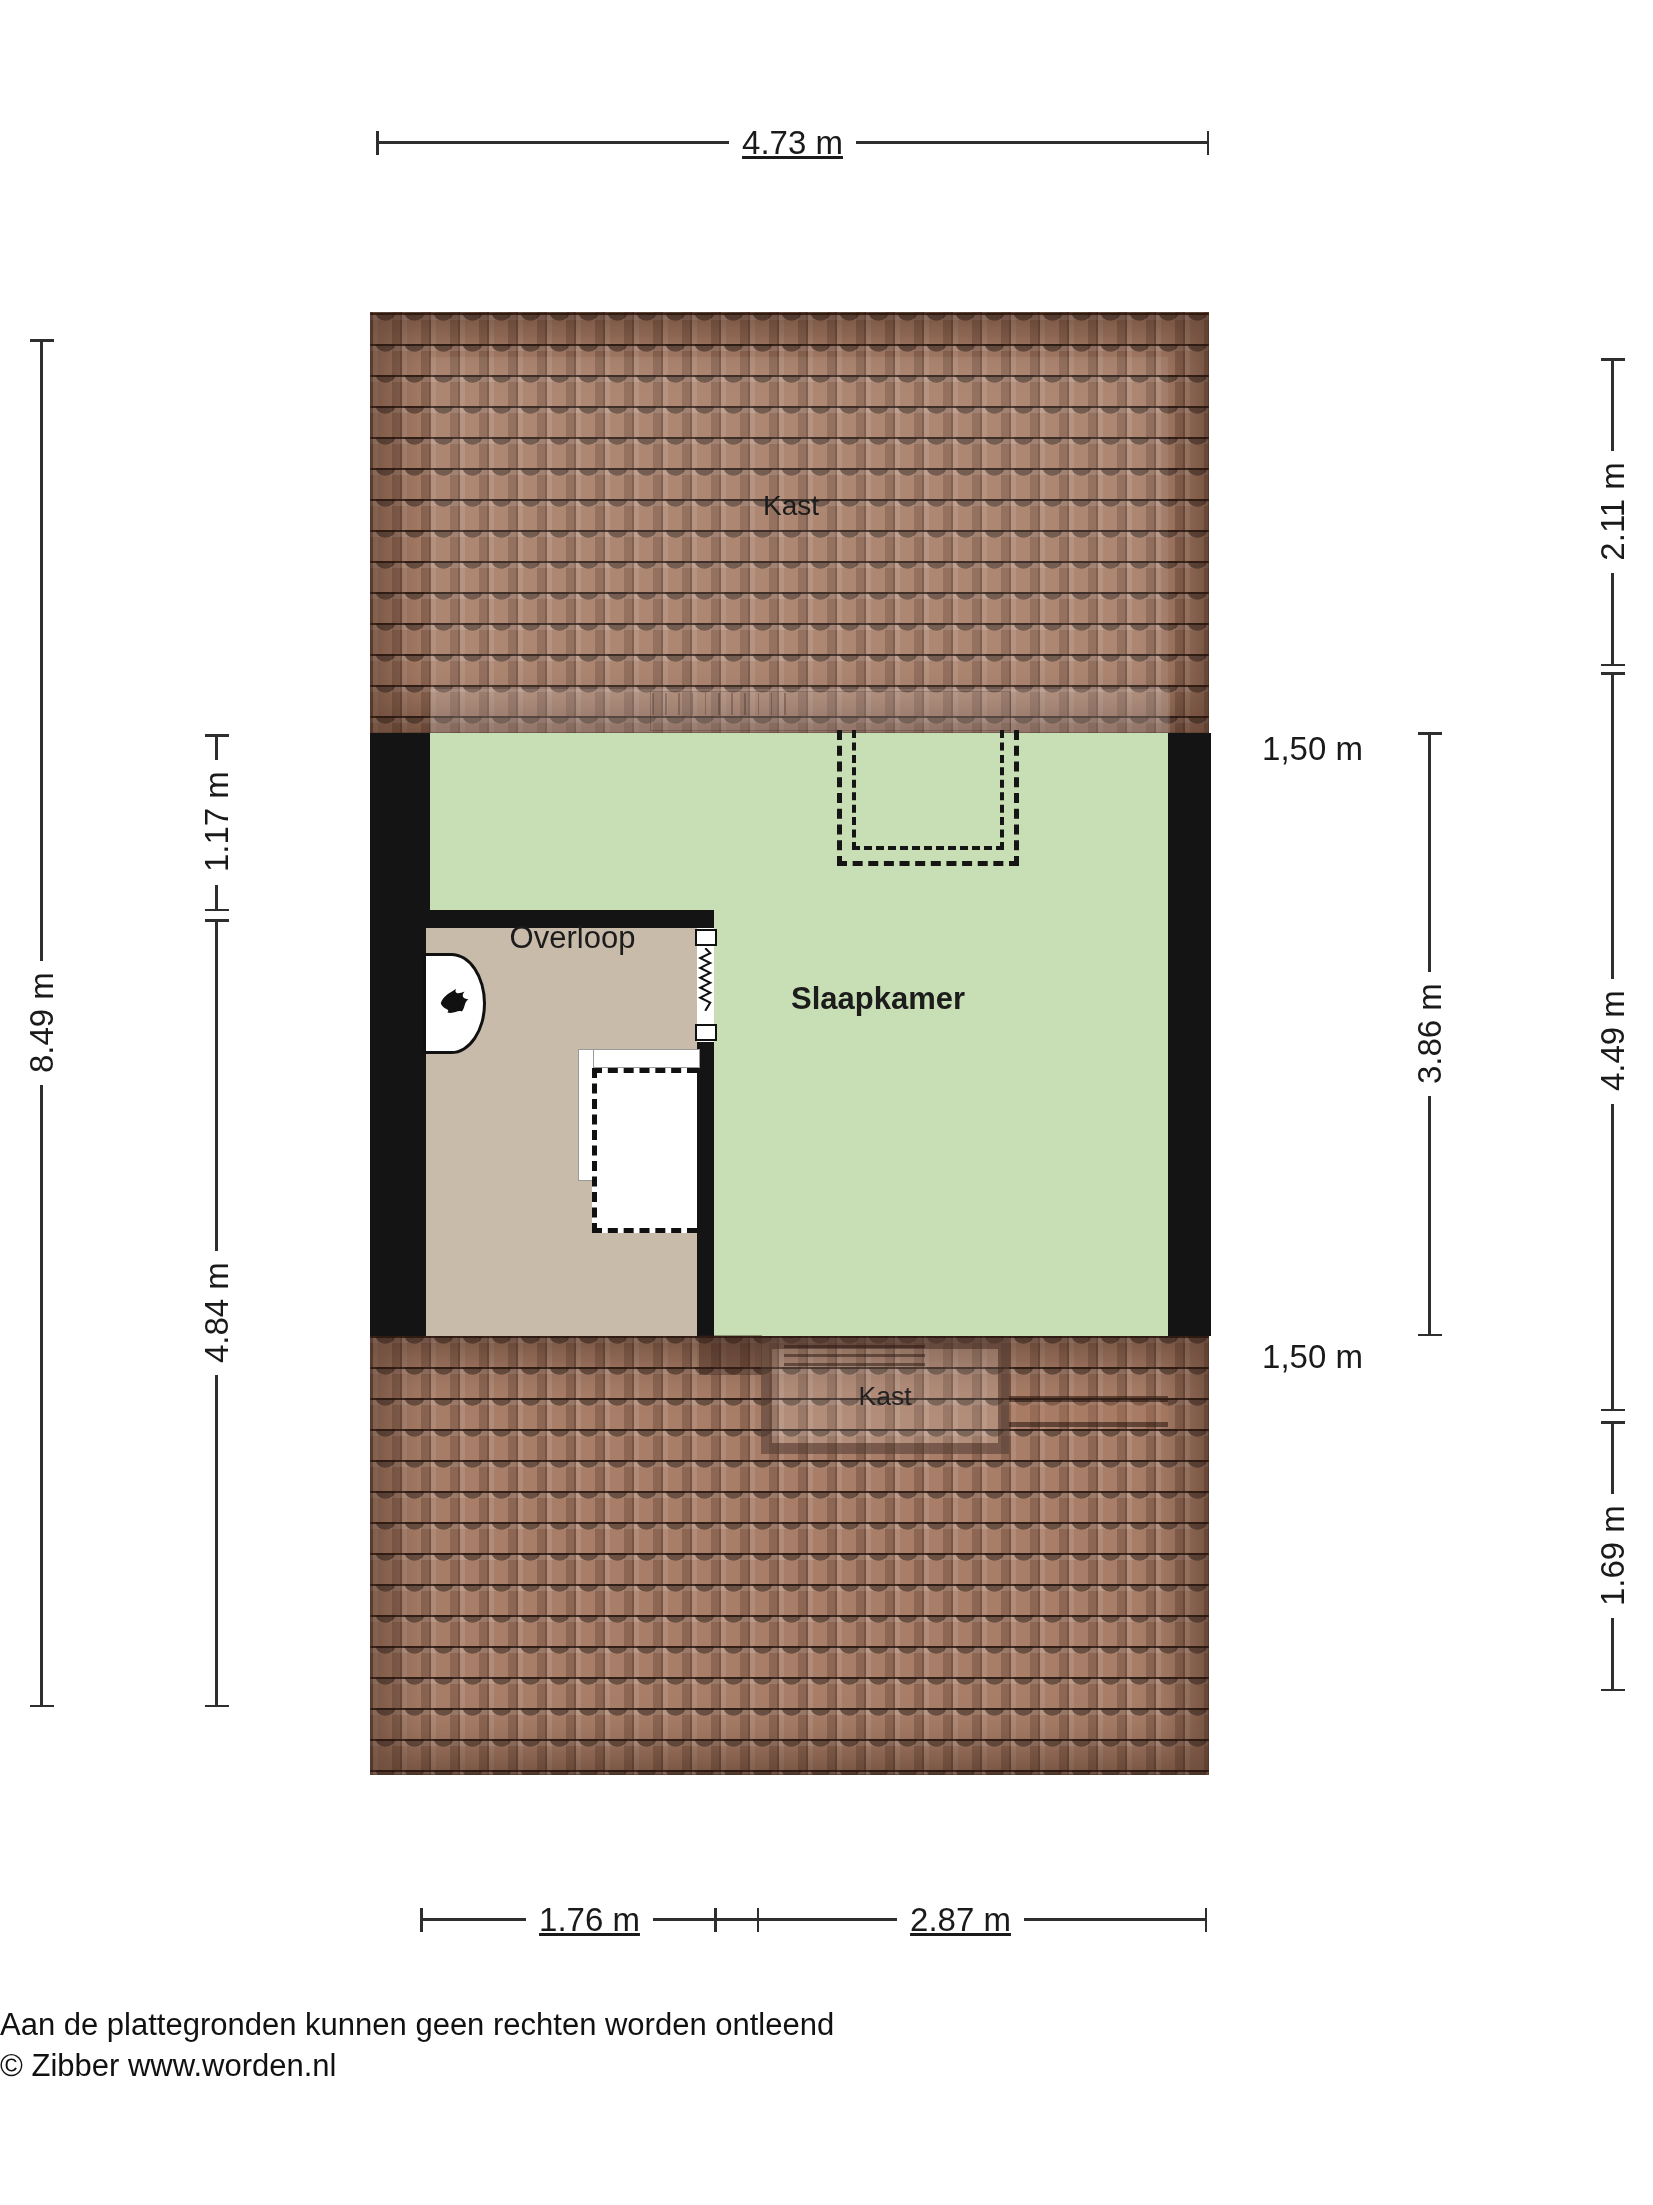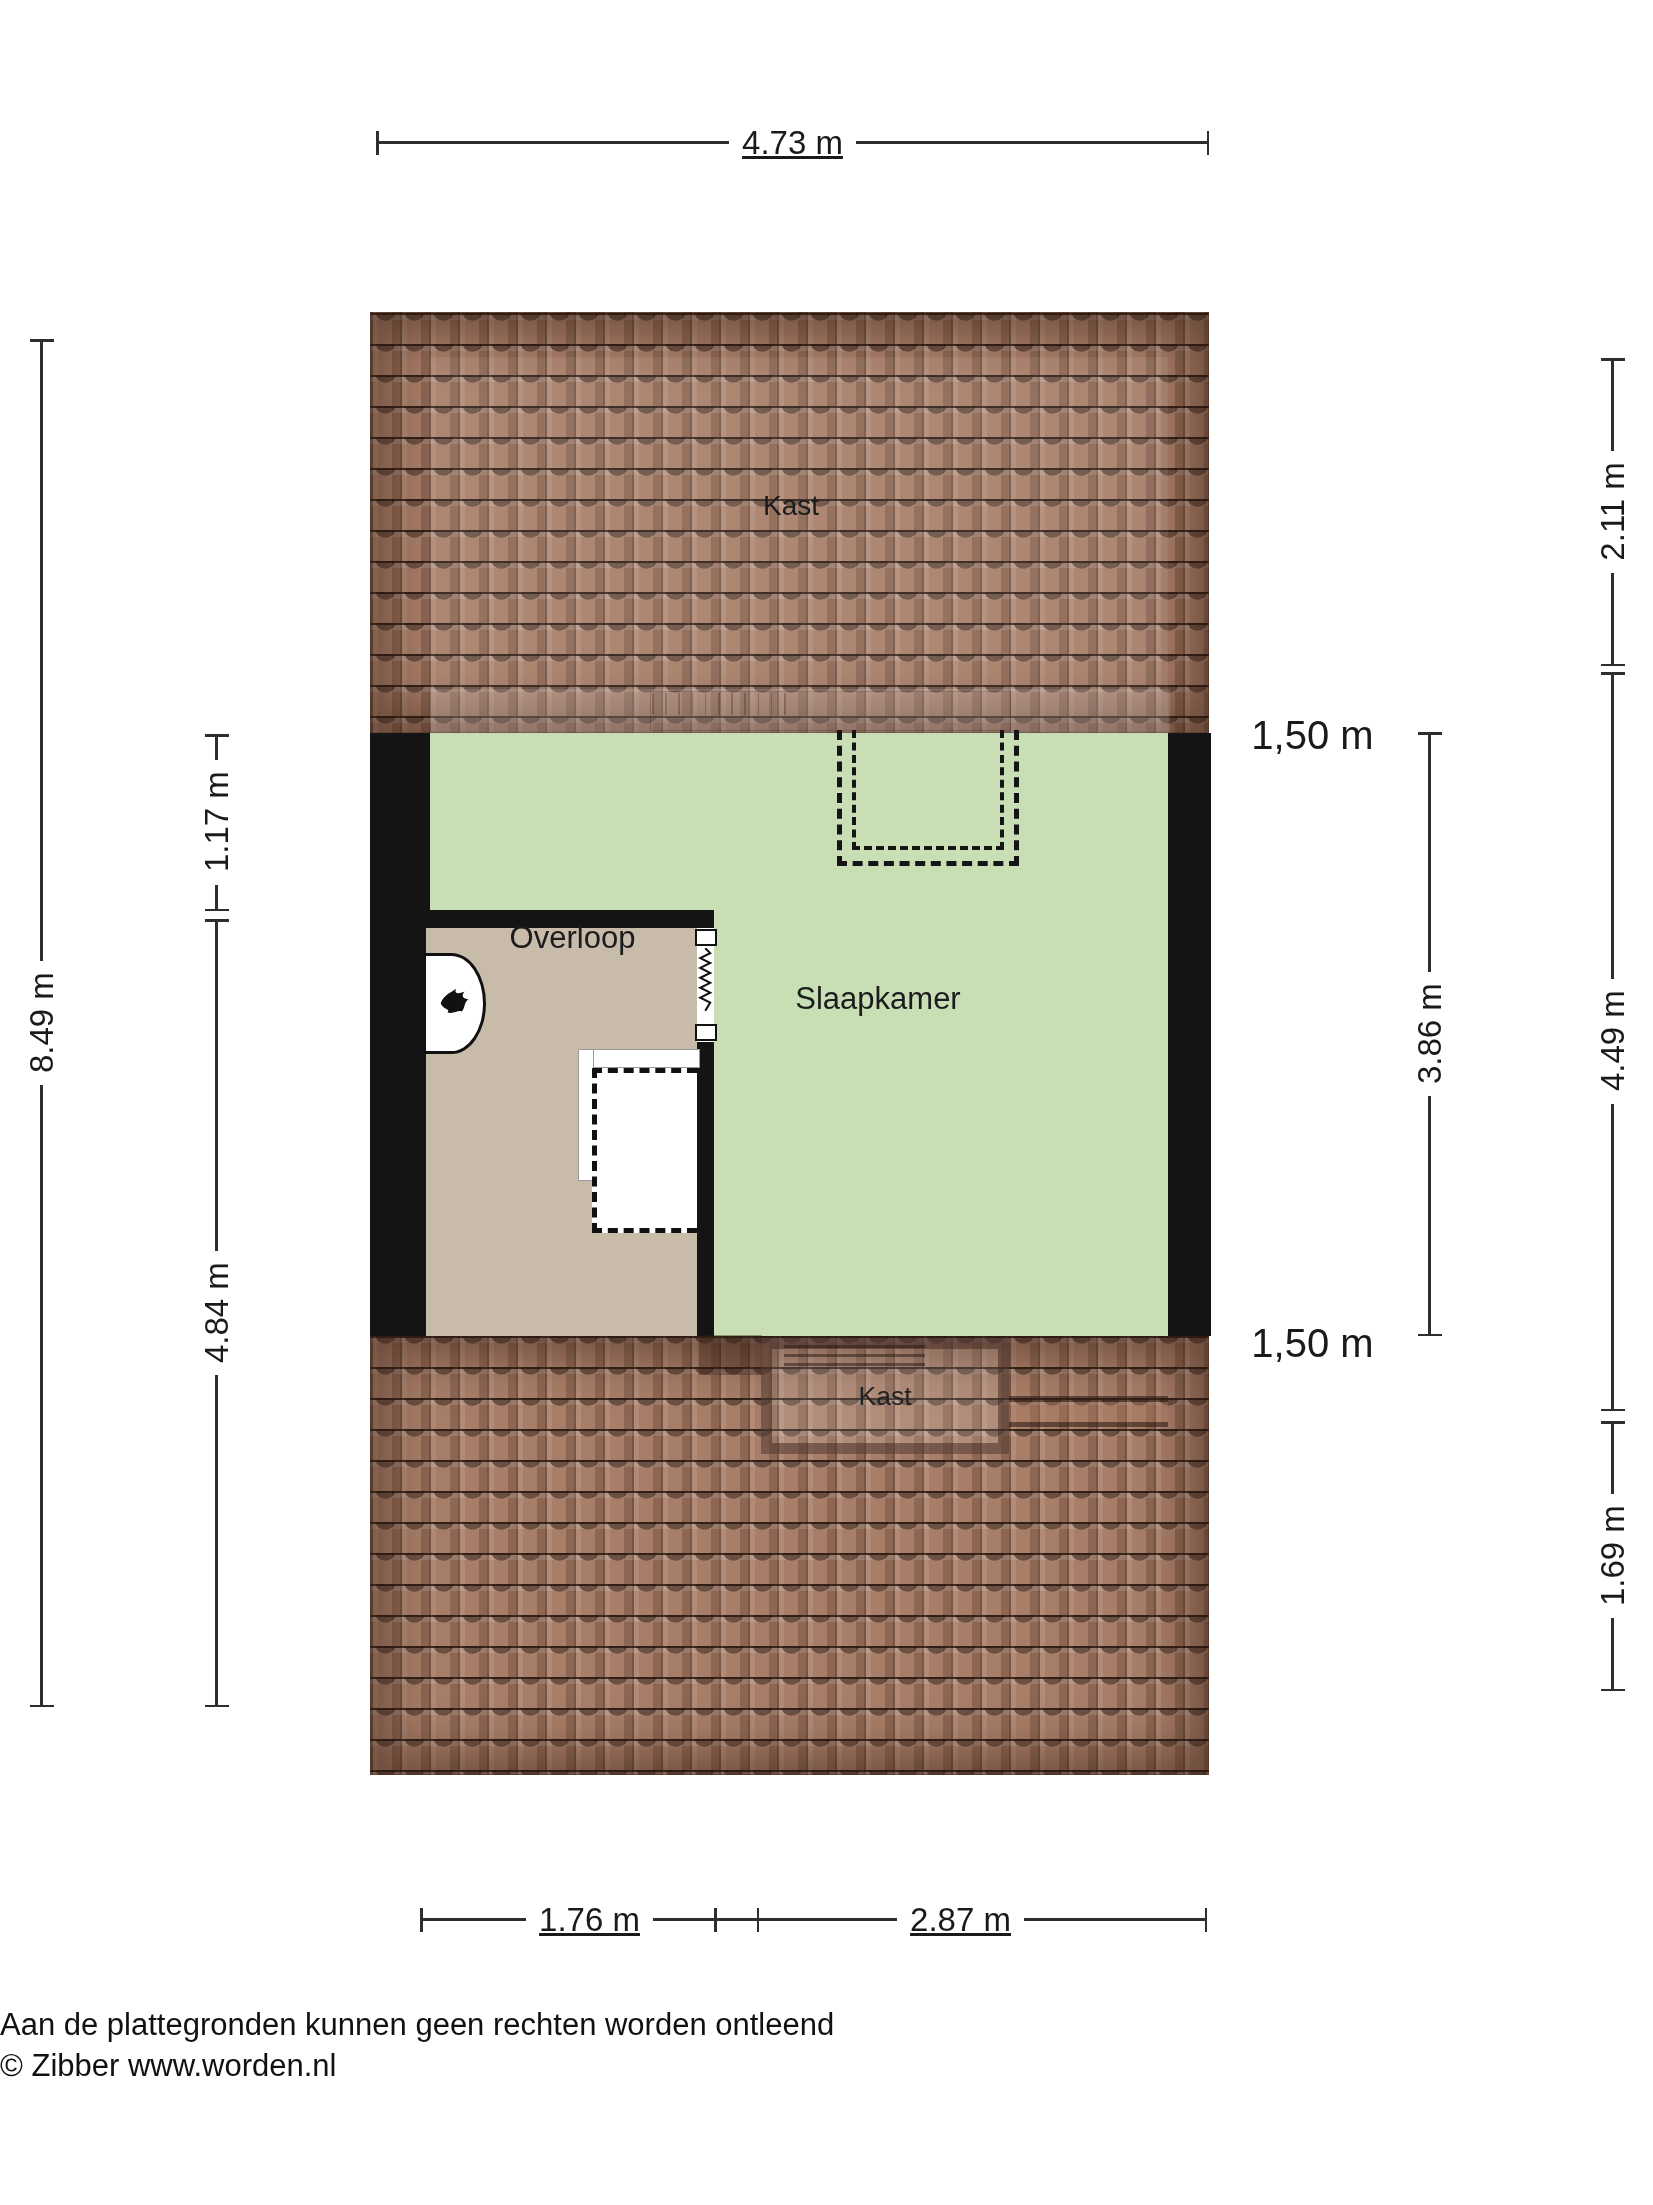--- a/index.html
+++ b/index.html
@@ -23,21 +23,21 @@
   .vdim .line{flex:1;width:2.5px;background:var(--dimension-line,#2e2e2e);position:relative;}
   .vdim .line.t::before,.vdim .line.b::before{
     content:"";position:absolute;left:-10.7px;width:24px;height:2.5px;background:var(--dimension-line,#2e2e2e);
   }
   .vdim .line.t::before{top:0;}
   .vdim .line.b::before{bottom:0;}
   .vdim .dlabel{
     padding:11.6px 0;font-size:33px;white-space:nowrap;
     writing-mode:vertical-rl;transform:rotate(180deg);
   }
-  .plainlabel{font-size:40px;white-space:nowrap;}
+  .plainlabel{font-size:33px;white-space:nowrap;margin-top:17px;}
 
   
   .tiles{
     background-color:var(--roof-brown,#a87e68);
     background-image:
       radial-gradient(55% 40% at 50% 0%, rgba(35,20,14,0.50) 0 58%, rgba(0,0,0,0) 64%),
       linear-gradient(180deg, rgba(35,20,14,0.78) 0 2.5px, rgba(255,255,255,0.12) 2.5px 6.6px, rgba(0,0,0,0) 6.6px),
       linear-gradient(90deg, rgba(70,42,30,0.50) 0 2.5px, rgba(255,255,255,0.10) 2.5px 7.4px, rgba(0,0,0,0) 7.4px 21.5px, rgba(70,42,30,0.28) 21.5px 29px);
     background-size:29px 31px;
     border:1.7px solid rgba(52,30,20,0.6);
@@ -94,21 +94,21 @@
   #kast-steps{left:784px;top:1345px;width:141px;height:26.5px;
     background:repeating-linear-gradient(180deg, rgba(40,22,16,0.5) 0 3.3px, rgba(0,0,0,0) 3.3px 9px);}
   #kast-dark-patch{left:699px;top:1335px;width:63px;height:40px;background:rgba(55,32,24,0.38);}
   #kast-ext-bar{left:1009px;top:1396px;width:159px;height:31px;
     background:linear-gradient(180deg, rgba(50,28,20,0.60) 0 5.8px, rgba(170,120,95,0.35) 5.8px 26px, rgba(50,28,20,0.60) 26px 31px);}
 
   
   .roomlabel{font-size:31px;text-align:center;color:#1c1c1c;}
   #label-kast-top{left:725px;top:490px;width:132px;font-size:28px;}
   #label-overloop{left:490px;top:920px;width:165px;}
-  #label-slaapkamer{left:754px;top:981px;width:248px;}
+  #label-slaapkamer{left:754px;top:981px;width:248px;font-weight:bold;}
   #label-kast-bottom{font-size:26.5px;color:#222;}
 
   
   #dim-top{left:376px;top:121px;width:833px;height:43px;}
   #dim-left-outer{left:20px;top:339px;width:43px;height:1368px;}
   #dim-left-upper{left:195px;top:734px;width:43px;height:177px;}
   #dim-left-lower{left:195px;top:919px;width:43px;height:788px;}
   #dim-right-top{left:1591px;top:358px;width:43px;height:308px;}
   #dim-right-mid{left:1591px;top:672px;width:43px;height:739px;}
   #dim-right-bottom{left:1591px;top:1421px;width:43px;height:270px;}

